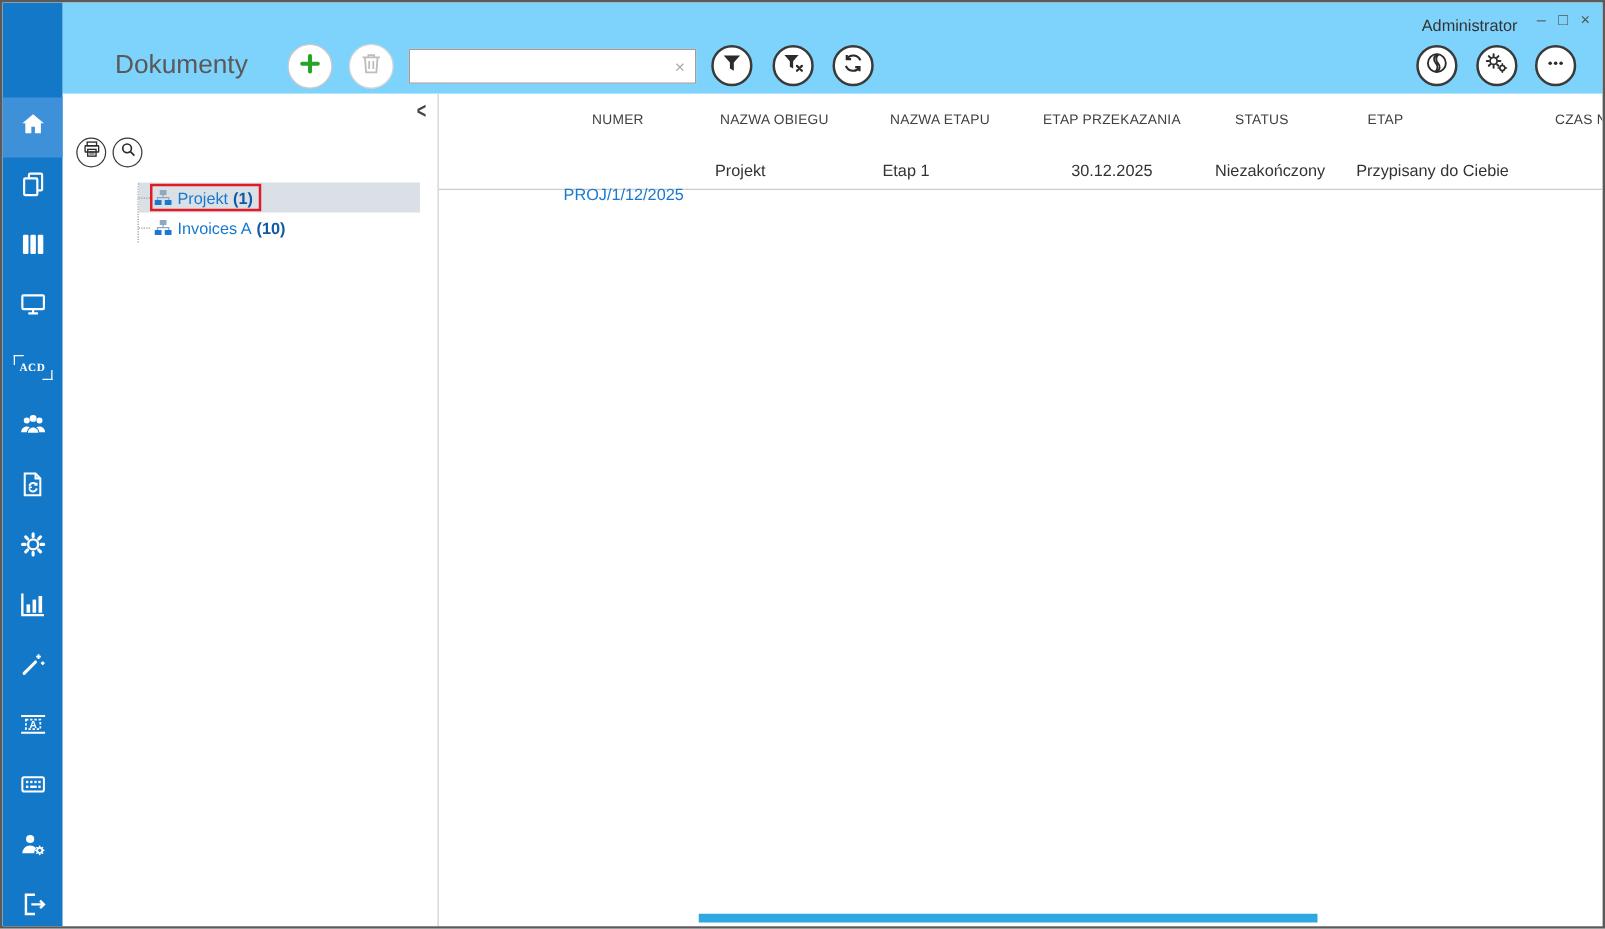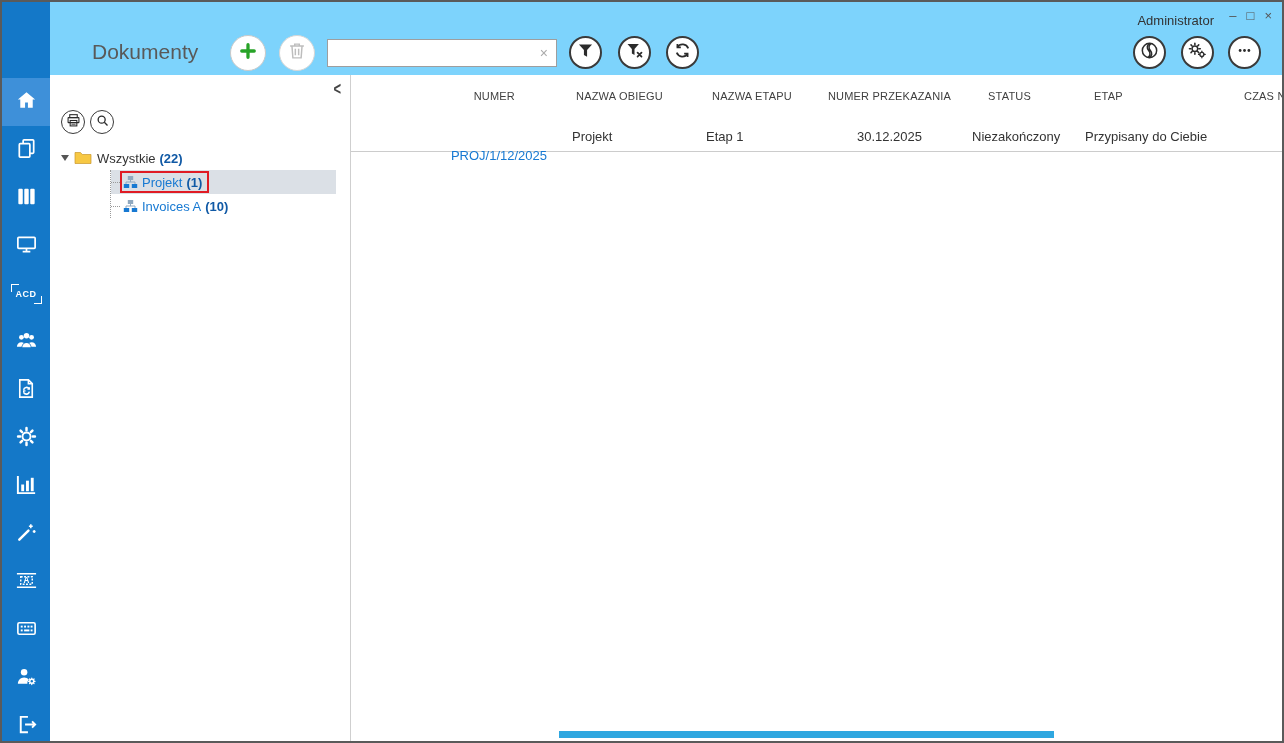--- a/index.html
+++ b/index.html
@@ -3,21 +3,21 @@
 <meta charset="utf-8">
 <style>
   html,body{margin:0;padding:0;background:#e9e9e9;font-family:"Liberation Sans",sans-serif;}
   .window{position:relative;width:1284px;height:743px;box-sizing:border-box;border:2px solid #5a5a5a;background:#fff;overflow:hidden;}
 
   
   .sidebar{position:absolute;left:0;top:0;bottom:0;width:48px;background:#1478C8;padding-top:76px;box-sizing:border-box;display:flex;flex-direction:column;align-items:center;z-index:5;}
   .side-item{flex:0 0 48px;width:48px;height:48px;display:flex;align-items:center;justify-content:center;cursor:pointer;}
   .side-item.light{background:#3E90D9;}
   .side-item svg{width:23px;height:23px;}
-  .acd-box{position:relative;color:#fff;font-size:9px;font-weight:bold;letter-spacing:.5px;padding:4px 3px;}
+  .acd-box{position:relative;color:#fff;font-size:9px;font-weight:bold;letter-spacing:.5px;padding:4px 3px;font-family:Liberation Serif, serif;}
   .acd-box::before{content:"";position:absolute;left:-2px;top:-1px;width:7px;height:7px;border-left:1.6px solid #fff;border-top:1.6px solid #fff;}
   .acd-box::after{content:"";position:absolute;right:-2px;bottom:-1px;width:7px;height:7px;border-right:1.6px solid #fff;border-bottom:1.6px solid #fff;}
 
   
   .win-title{position:absolute;top:9px;left:0;right:0;text-align:center;font-size:13px;color:#333;z-index:2;}
   .admin{position:absolute;top:11px;right:68px;font-size:13px;color:#333;z-index:2;}
   .win-controls{position:absolute;top:6px;right:10px;display:flex;gap:10px;color:#555;font-size:13px;z-index:6;}
   .win-controls span{cursor:pointer;line-height:16px;}
 
   
@@ -286,30 +286,20 @@
         </div>
         <div class="tool-btn">
           <span><svg viewBox="0 0 18 18" fill="none" stroke="#2b2b2b" stroke-width="1.6">
                 <circle cx="8" cy="8" r="4.2"></circle>
                 <path d="M11.2 11.2 15 15"></path>
               </svg></span>
         </div>
       </div>
 
       <div class="tree">
-        <div class="tree-root">
-          <span class="caret"></span>
-          <span class="folder">
-              <svg width="18" height="14" viewBox="0 0 18 14">
-                <path d="M1 1.5h5.5l1.8 2H17v9H1z" fill="#F7C843" stroke="#C9962B" stroke-width="0.7"></path>
-              </svg>
-            </span>
-          <span class="root-label">Wszystkie</span>
-          <span class="count">(22)</span>
-        </div>
         <div class="tree-children">
 
           <div class="tree-row selected">
             <span class="red-box">
               <span class="node-icon">
                   <svg width="15" height="15" viewBox="0 0 15 15">
                     <rect x="4.8" y="1" width="5.4" height="4" fill="#8FA8BF"></rect>
                     <path d="M7.5 5v2M3 9V7h9v2" stroke="#8FA8BF" fill="none" stroke-width="1"></path>
                     <rect x="0.8" y="9" width="5.4" height="4" fill="#1779D2"></rect>
                     <rect x="8.8" y="9" width="5.4" height="4" fill="#1779D2"></rect>
@@ -342,21 +332,21 @@
       </div>
     </div>
 
     <div class="divider"></div>
 
     <div class="main">
       <div class="grid-cols table-head">
         <div class="h-numer">NUMER</div>
         <div class="h-obiegu">NAZWA OBIEGU</div>
         <div class="h-etapu">NAZWA ETAPU</div>
-        <div class="h-data">NUMER PRZEKAZANIA</div>
+        <div class="h-data">ETAP PRZEKAZANIA</div>
         <div class="h-status">STATUS</div>
         <div class="h-etap">ETAP</div>
         <div class="h-czas">CZAS NA</div>
       </div>
 
       <div class="grid-cols table-row">
         <div class="c-numer">PROJ/1/12/2025</div>
         <div class="c-obiegu">Projekt</div>
         <div class="c-etapu">Etap 1</div>
         <div class="c-data">30.12.2025</div>

